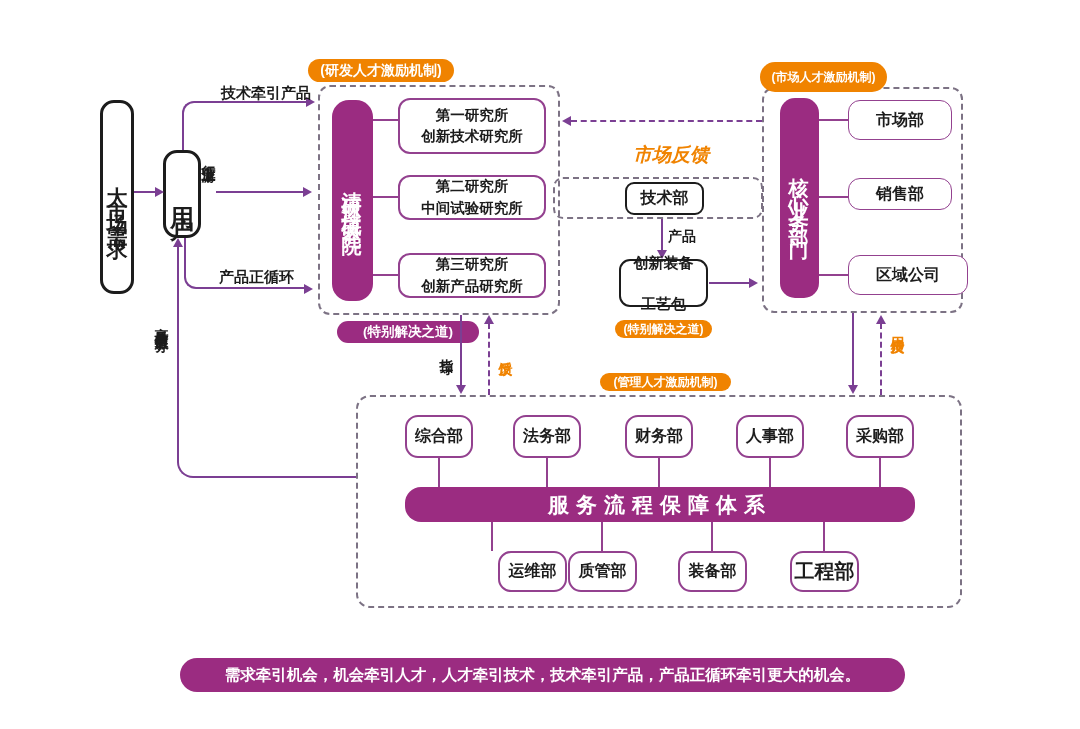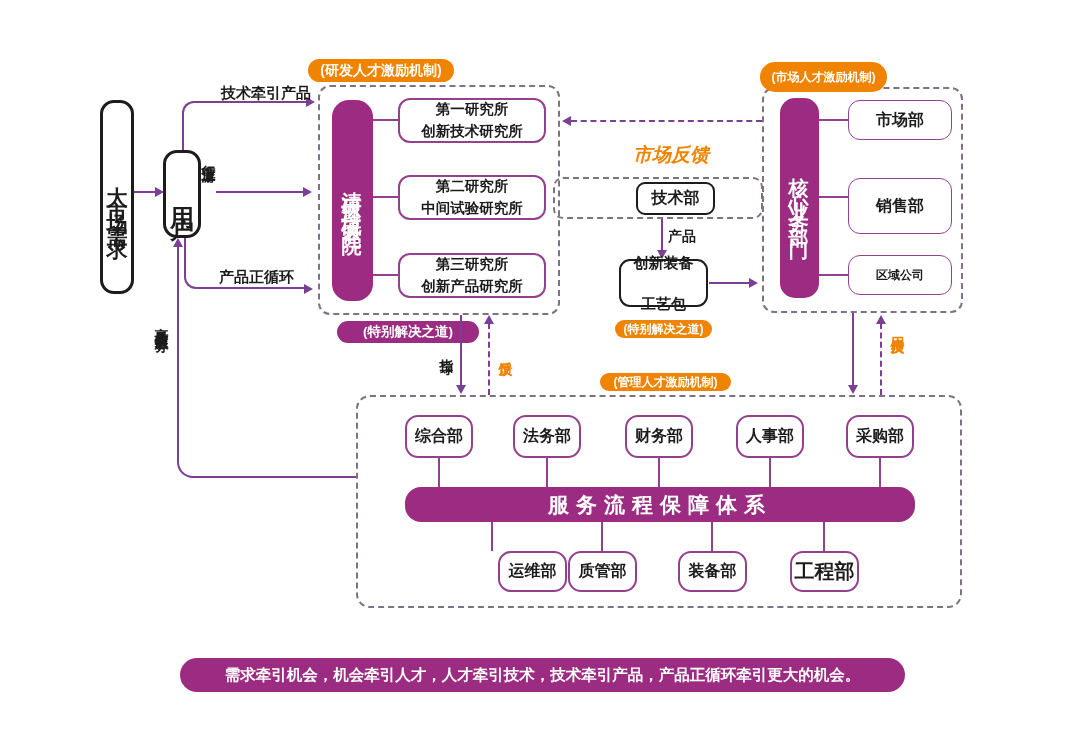--- a/index.html
+++ b/index.html
@@ -72,37 +72,37 @@
 
   <div class="abs dashbox" style="left:318px;top:85px;width:242px;height:230px;"></div>
   <div class="abs pill orange" style="left:308px;top:59px;width:146px;height:23px;font-size:14px;">(研发人才激励机制)</div>
 
   <div class="abs magenta vtext" style="left:332px;top:100px;width:41px;height:201px;font-size:20px;letter-spacing:7px;border-radius:17px;">清研环境研究院</div>
 
   <div class="abs conn-h" style="left:373px;top:119px;width:25px;"></div>
   <div class="abs conn-h" style="left:373px;top:196px;width:25px;"></div>
   <div class="abs conn-h" style="left:373px;top:274px;width:25px;"></div>
 
-  <div class="abs purplebox" style="left:398px;top:98px;width:148px;height:45px;font-size:14.5px;line-height:1.45;justify-content:center;">
+  <div class="abs purplebox" style="left:398px;top:98px;width:148px;height:56px;font-size:14.5px;line-height:1.45;justify-content:center;">
     <span>第一研究所</span>
     <span>创新技术研究所</span>
   </div>
   <div class="abs purplebox" style="left:398px;top:175px;width:148px;height:45px;font-size:14.5px;line-height:1.45;">
     <span>第二研究所</span>
     <span>中间试验研究所</span>
   </div>
   <div class="abs purplebox" style="left:398px;top:253px;width:148px;height:45px;font-size:14.5px;line-height:1.45;">
     <span>第三研究所</span>
     <span>创新产品研究所</span>
   </div>
 
   <div class="abs pill plum" style="left:337px;top:321px;width:142px;height:22px;font-size:13.5px;">(特别解决之道)</div>
 
   <div class="abs dashbox" style="left:553px;top:177px;width:210px;height:42px;border-radius:10px;"></div>
-  <div class="abs blackbox" style="left:625px;top:182px;width:79px;height:33px;font-size:16px;border-width:2.5px;border-radius:9px;margin-left:11px;">技术部</div>
+  <div class="abs blackbox" style="left:625px;top:182px;width:79px;height:33px;font-size:16px;border-width:2.5px;border-radius:9px;">技术部</div>
 
   <div class="abs vline" style="left:661px;top:219px;height:34px;"></div>
   <div class="abs ah ah-d" style="left:657px;top:250px;"></div>
   <div class="abs lbl" style="left:668px;top:228px;font-size:14px;">产品</div>
 
   <div class="abs blackbox" style="left:619px;top:259px;width:89px;height:48px;font-size:15px;border-width:2.5px;border-radius:11px;flex-direction:column;line-height:1.4;gap:20px;">
     <span>创新装备</span>
     <span>工艺包</span>
   </div>
   <div class="abs hline" style="left:709px;top:282px;width:42px;"></div>
@@ -117,22 +117,22 @@
   <div class="abs dashbox" style="left:762px;top:87px;width:201px;height:226px;"></div>
   <div class="abs pill orange" style="left:760px;top:62px;width:127px;height:30px;font-size:12px;">(市场人才激励机制)</div>
 
   <div class="abs magenta vtext" style="left:780px;top:98px;width:39px;height:200px;font-size:20px;letter-spacing:12px;border-radius:15px;">核心业务部门</div>
 
   <div class="abs conn-h" style="left:819px;top:119px;width:29px;"></div>
   <div class="abs conn-h" style="left:819px;top:196px;width:29px;"></div>
   <div class="abs conn-h" style="left:819px;top:274px;width:29px;"></div>
 
   <div class="abs purplebox thinpurple" style="left:848px;top:100px;width:104px;height:40px;font-size:16px;border-width:1.5px;">市场部</div>
-  <div class="abs purplebox thinpurple" style="left:848px;top:178px;width:104px;height:56px;font-size:16px;border-width:1.5px;">销售部</div>
-  <div class="abs purplebox thinpurple" style="left:848px;top:255px;width:104px;height:40px;font-size:12px;border-width:1.5px;font-family:Liberation Serif, serif;">区域公司</div>
+  <div class="abs purplebox thinpurple" style="left:848px;top:178px;width:104px;height:32px;font-size:16px;border-width:1.5px;">销售部</div>
+  <div class="abs purplebox thinpurple" style="left:848px;top:255px;width:120px;height:40px;font-size:16px;border-width:1.5px;font-family:Liberation Serif, serif;">区域公司</div>
 
   <div class="abs vline" style="left:460px;top:315px;height:72px;"></div>
   <div class="abs ah ah-d" style="left:456px;top:385px;"></div>
   <div class="abs lbl vtext" style="left:438px;top:348px;font-size:14px;letter-spacing:2px;">指导</div>
 
   <div class="abs vdash" style="left:488px;top:323px;height:72px;"></div>
   <div class="abs ah ah-u" style="left:484px;top:315px;"></div>
   <div class="abs lbl orange vtext" style="left:497px;top:349px;font-size:14px;letter-spacing:2px;">反馈</div>
 
   <div class="abs vline" style="left:852px;top:313px;height:74px;"></div>

